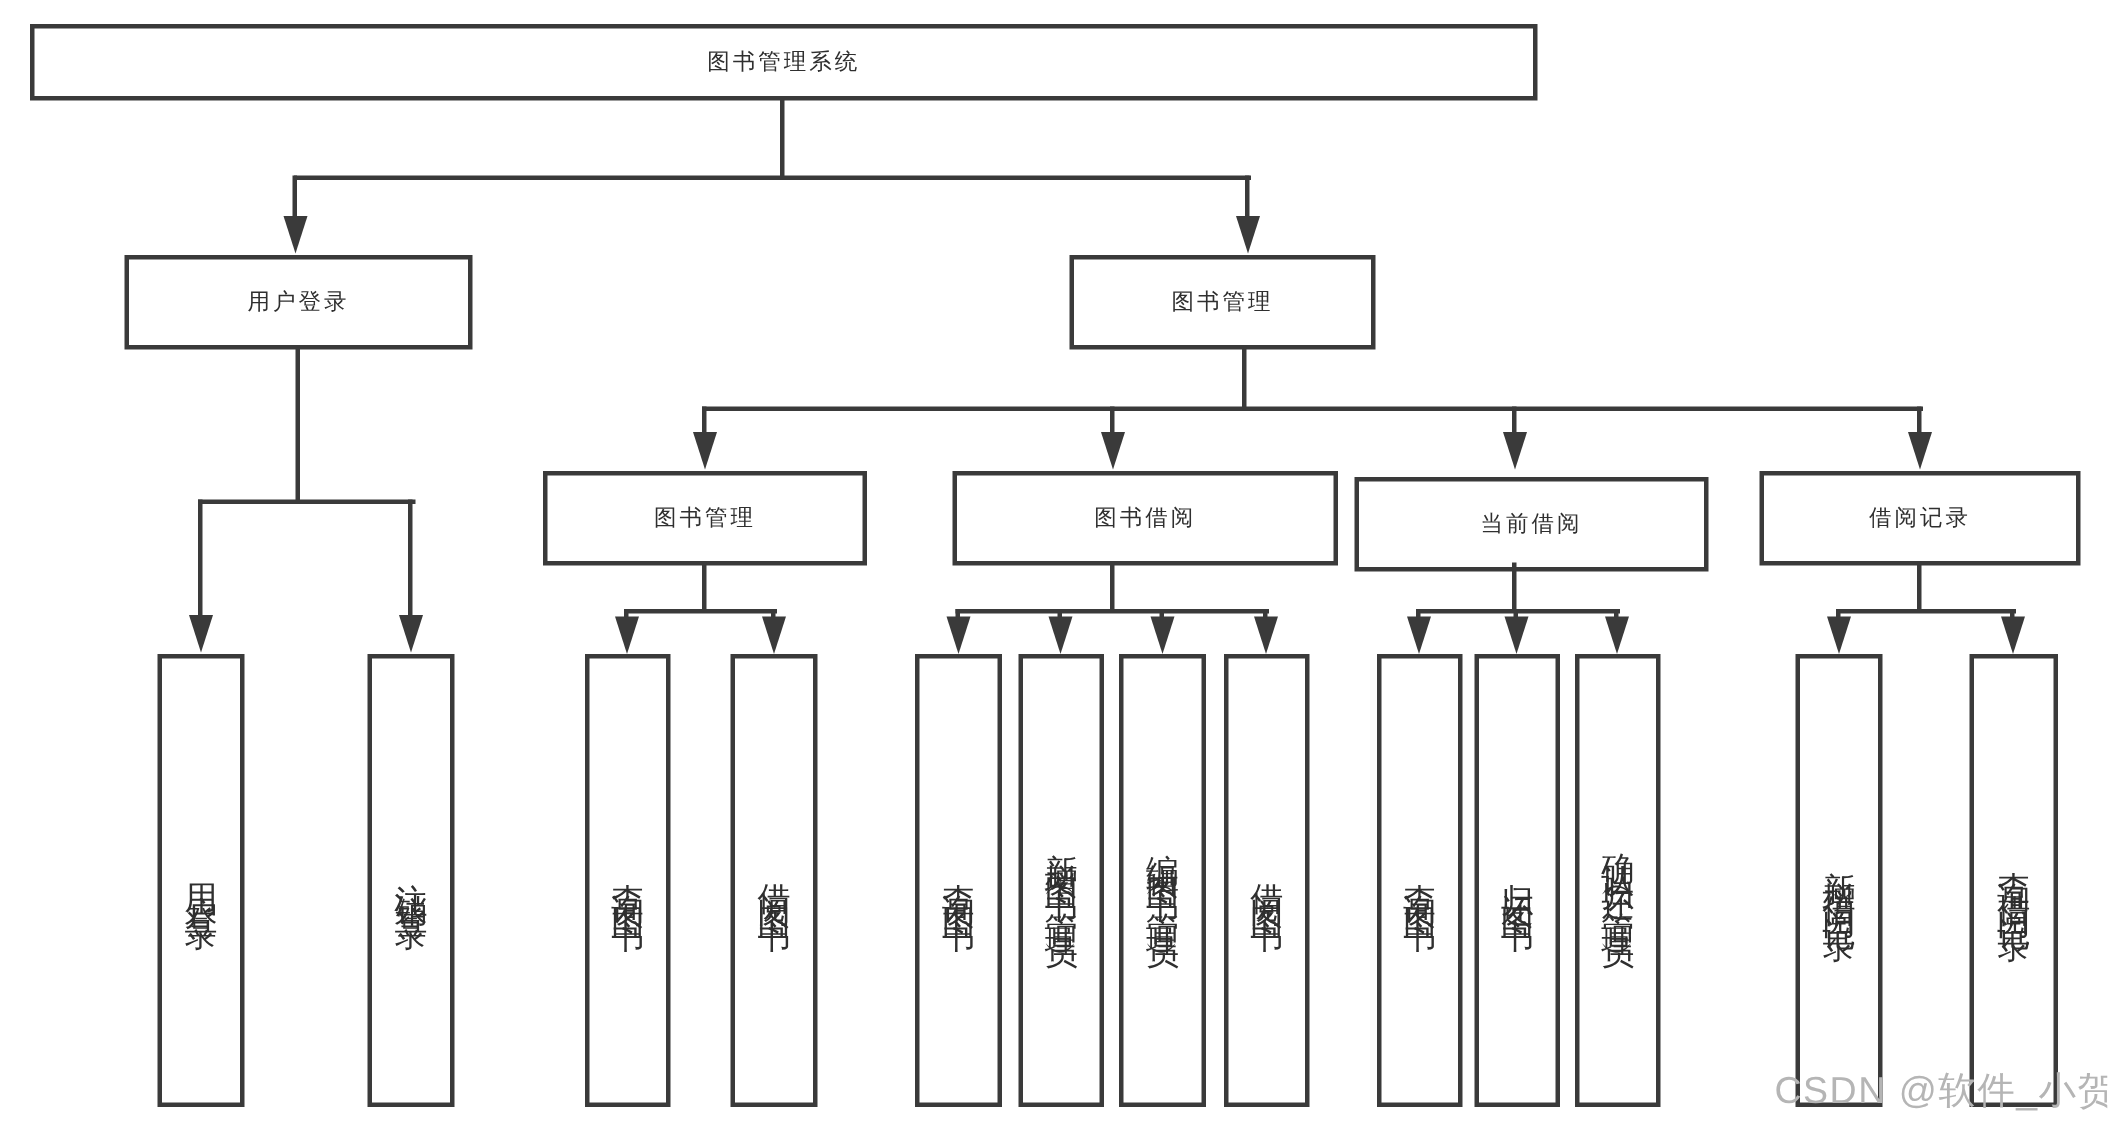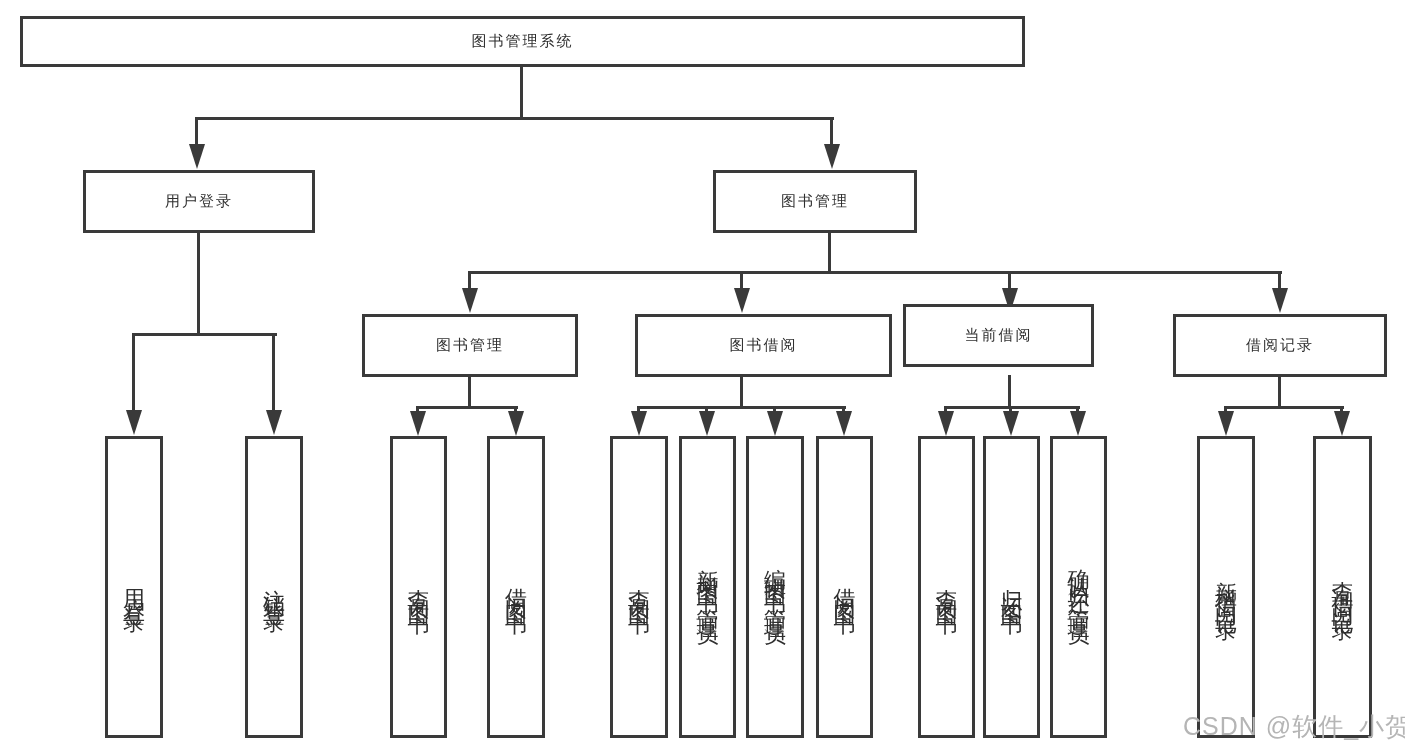--- a/index.html
+++ b/index.html
@@ -91,21 +91,21 @@
   <div class="arrowhead" style="left:1002px;top:288px;"></div>
   <div class="vline" style="left:1278px;top:271px;height:19px;"></div>
   <div class="arrowhead" style="left:1272px;top:288px;"></div>
 
   <div class="box hbox" style="left:362px;top:314px;width:216px;height:63px;">
     <span>图书管理</span>
   </div>
   <div class="box hbox" style="left:635px;top:314px;width:257px;height:63px;">
     <span>图书借阅</span>
   </div>
-  <div class="box hbox" style="left:903px;top:304px;width:191px;height:63px;">
+  <div class="box hbox" style="left:903px;top:318px;width:236px;height:63px;">
     <span>当前借阅</span>
   </div>
   <div class="box hbox" style="left:1173px;top:314px;width:214px;height:63px;">
     <span>借阅记录</span>
   </div>
 
   <div class="vline" style="left:468px;top:375px;height:33px;"></div>
   <div class="hline" style="left:416px;top:406px;width:102px;"></div>
   <div class="vline" style="left:416px;top:406px;height:8px;"></div>
   <div class="arrowhead" style="left:410px;top:411px;"></div>

